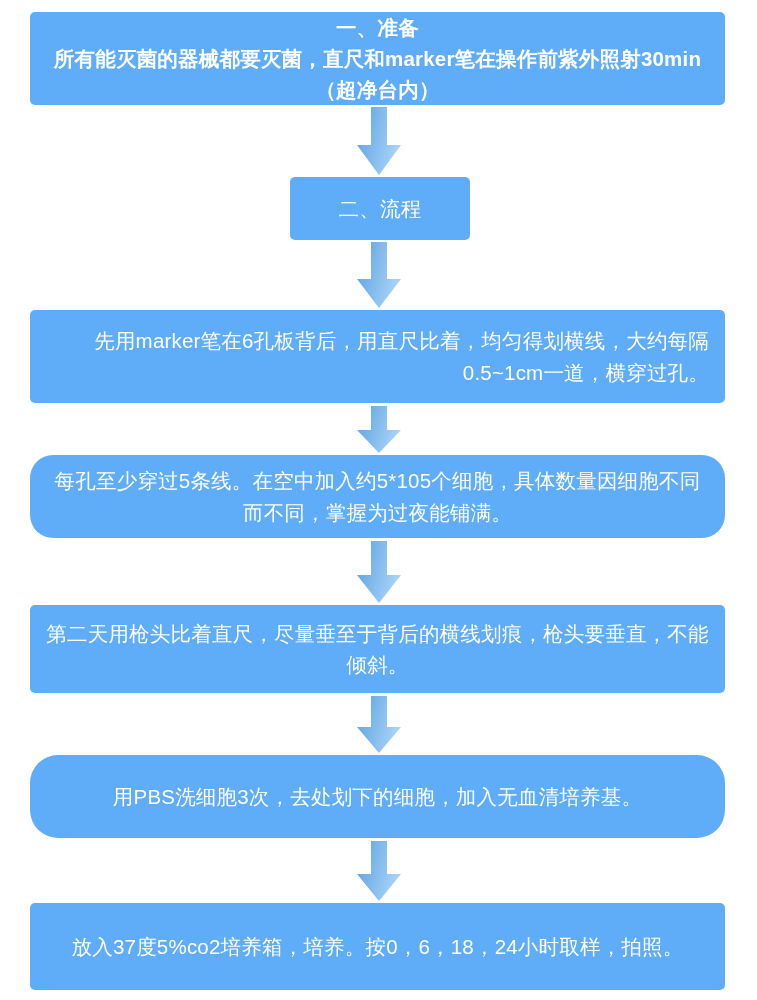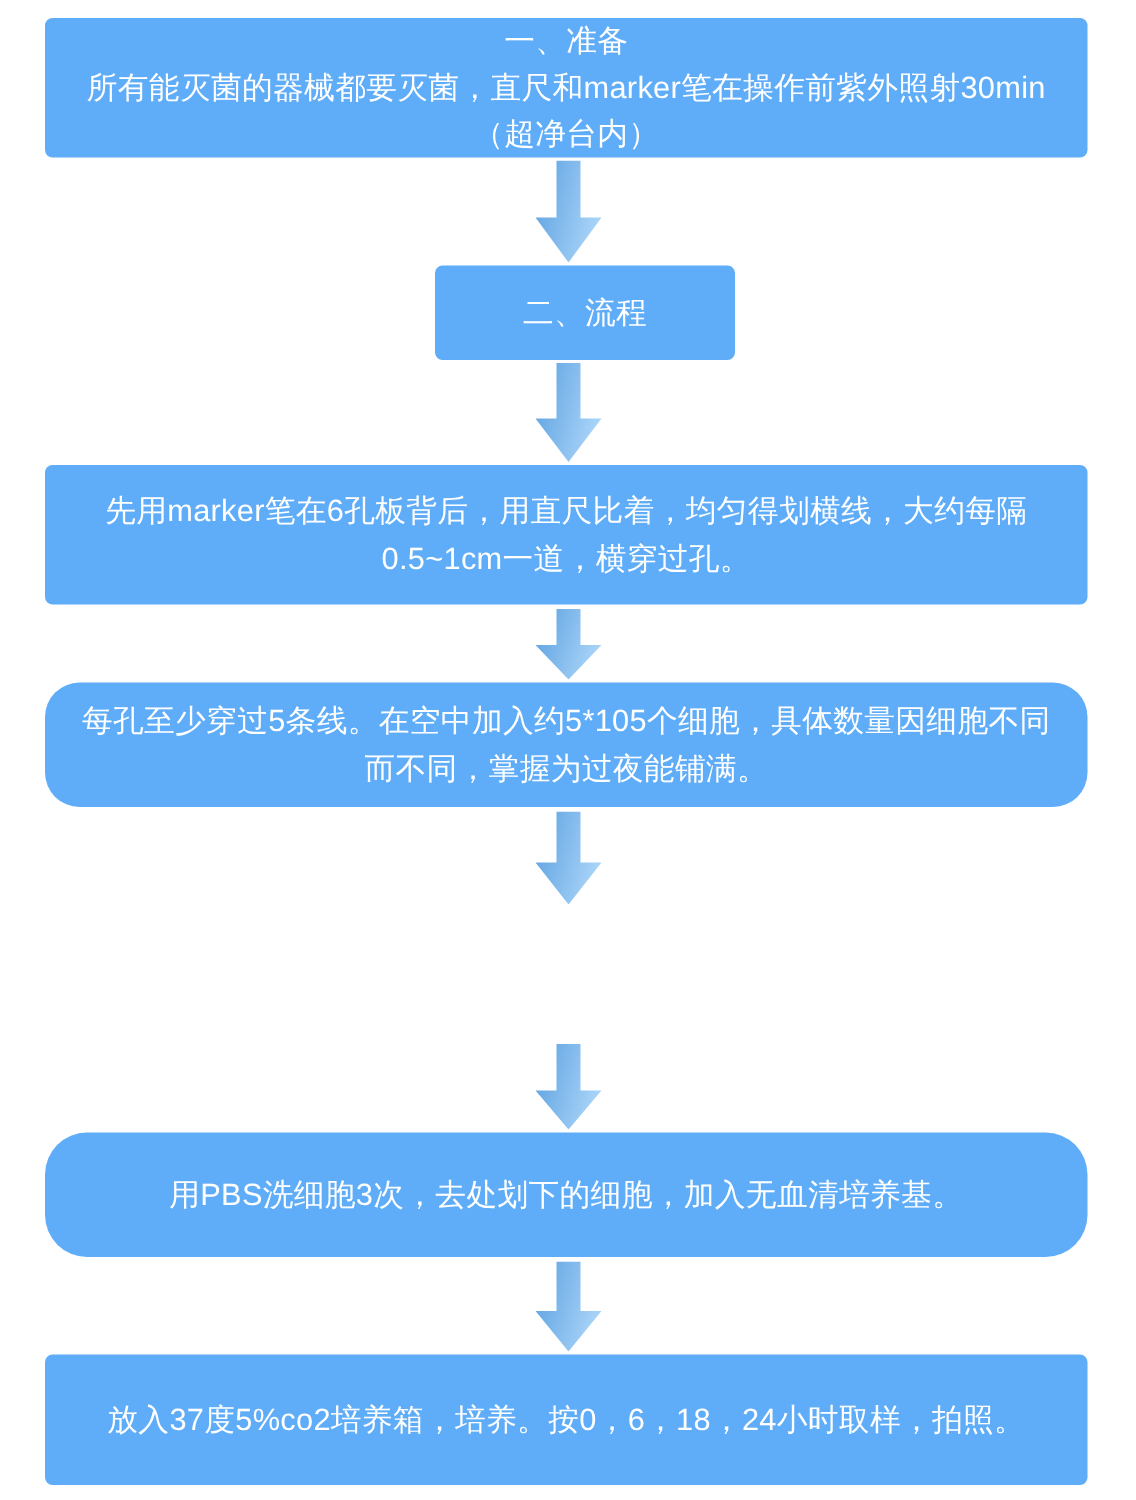--- a/index.html
+++ b/index.html
@@ -40,27 +40,27 @@
     white-space: pre-line;
   }
 
   .node.wide {
     left: 30px;
     width: 695px;
   }
 
   .node.narrow {
     left: 290px;
-    width: 200px;
+    width: 180px;
   }
 
   
-  .n1 { top: 12px;  height: 93px; }
+  .n1 { top: 12px;  height: 93px; font-weight: bold; }
   .n2 { top: 177px; height: 63px; }
-  .n3 { top: 310px; height: 93px; }
+  .n3 { top: 310px; height: 93px; text-align: right; }
   .n4 { top: 455px; height: 83px; border-radius: 23px; }
   .n5 { top: 605px; height: 88px; }
   .n6 { top: 755px; height: 83px; border-radius: 28px; }
   .n7 { top: 903px; height: 87px; }
 
   .arrow {
     position: absolute;
     left: 357px;
     width: 44px;
   }
@@ -128,20 +128,21 @@
       <defs>
         <linearGradient id="ag4" x1="0" y1="0" x2="1" y2="0.35">
           <stop offset="0" stop-color="#5a9fe0"></stop>
           <stop offset="1" stop-color="#a6d2f7"></stop>
         </linearGradient>
       </defs>
       <polygon points="14,0 30,0 30,34 44,34 22,62 0,34 14,34" fill="url(#ag4)"></polygon>
     </svg>
   </div>
 
+  <div class="node wide n5">第二天用枪头比着直尺，尽量垂至于背后的横线划痕，枪头要垂直，不能倾斜。</div>
 
   <div class="arrow a5">
     <svg viewBox="0 0 44 57" preserveAspectRatio="none" aria-hidden="true">
       <defs>
         <linearGradient id="ag5" x1="0" y1="0" x2="1" y2="0.35">
           <stop offset="0" stop-color="#5a9fe0"></stop>
           <stop offset="1" stop-color="#a6d2f7"></stop>
         </linearGradient>
       </defs>
       <polygon points="14,0 30,0 30,31 44,31 22,57 0,31 14,31" fill="url(#ag5)"></polygon>

